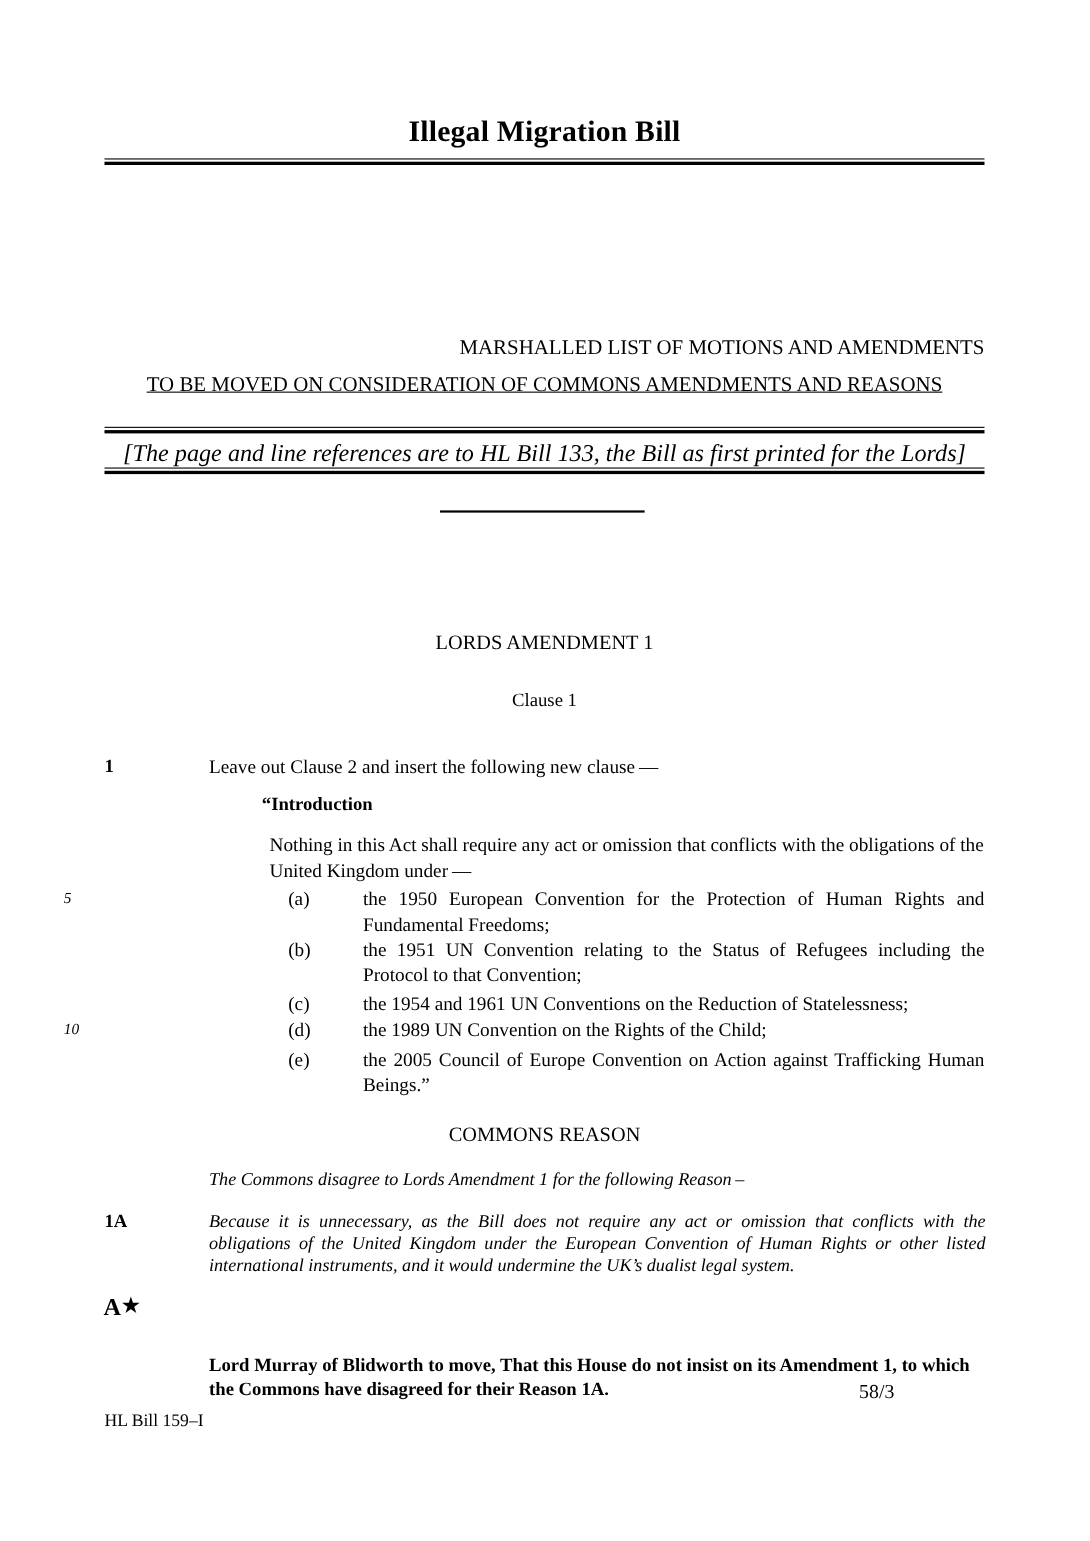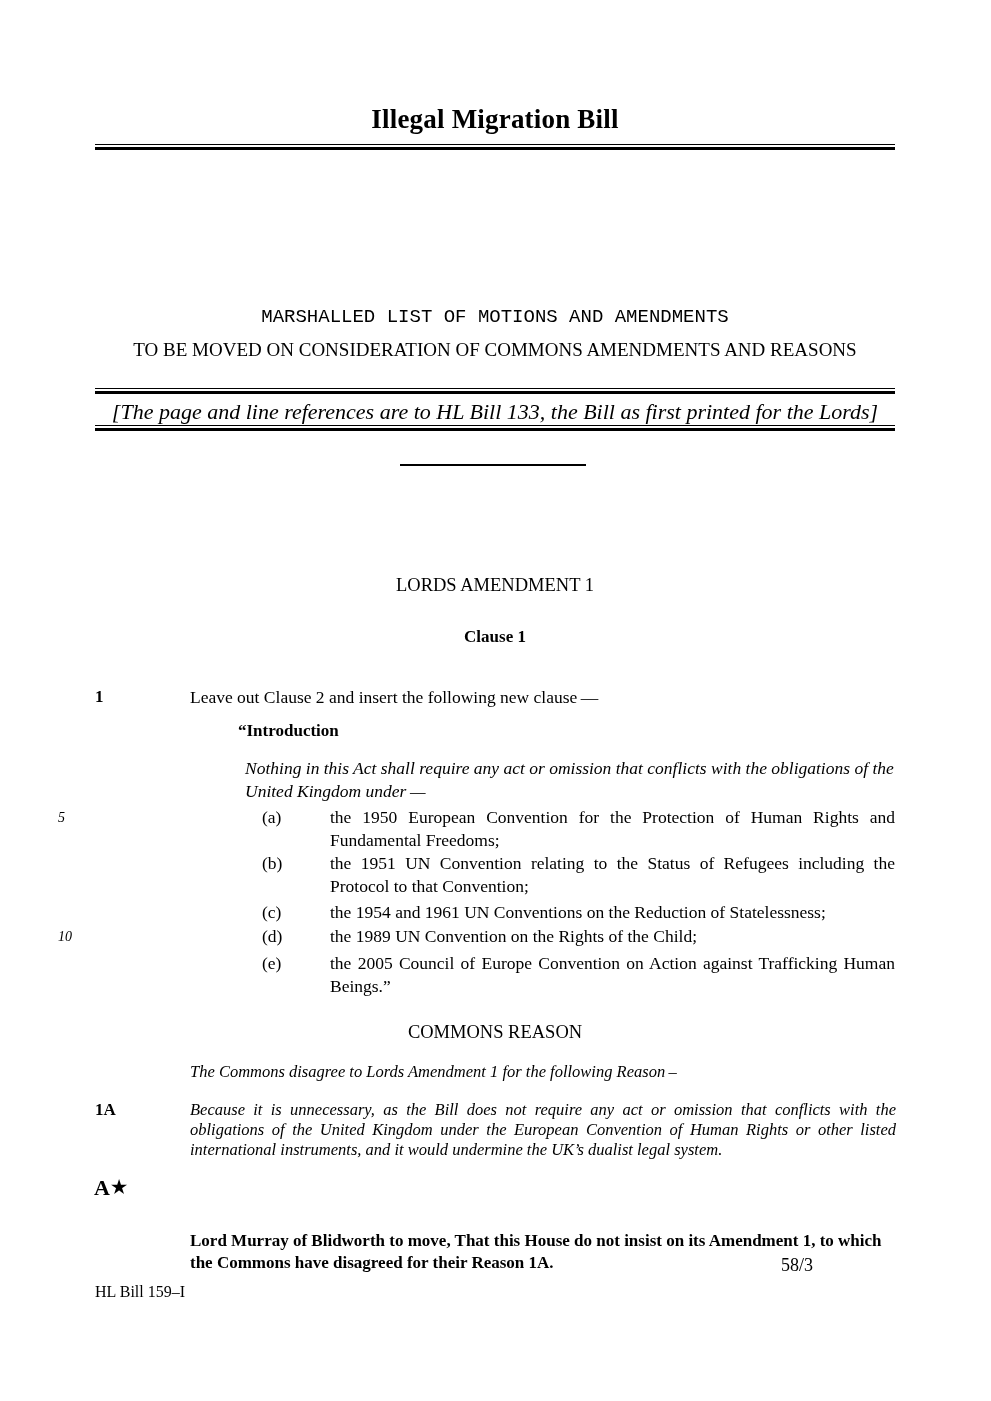--- a/index.html
+++ b/index.html
@@ -67,31 +67,31 @@
     height: 2px;
     background: #000;
   }
 
   
   .subtitle-1 {
     position: absolute;
     left: 95px;
     top: 306px;
     width: 800px;
-    text-align: center;
+    text-align: right;
     font-size: 19px;
-    font-family: Liberation Mono, monospace;
   }
   .subtitle-2 {
     position: absolute;
     left: 70px;
     top: 339px;
     width: 850px;
     text-align: center;
     font-size: 19px;
+    text-decoration: underline;
   }
 
   .note-line {
     position: absolute;
     left: 95px;
     top: 399px;
     width: 800px;
     text-align: center;
     font-size: 22px;
     font-style: italic;
@@ -114,21 +114,21 @@
     text-align: center;
     font-size: 18.5px;
   }
   .clause-heading {
     position: absolute;
     left: 95px;
     top: 627px;
     width: 800px;
     text-align: center;
     font-size: 17px;
-    font-weight: bold;
+    font-weight: normal;
   }
 
   
   .amend-num {
     position: absolute;
     left: 95px;
     font-size: 17px;
     font-weight: bold;
   }
   .amend-num-1 { top: 687px; }
@@ -150,21 +150,20 @@
   }
 
   .body-para {
     position: absolute;
     left: 245px;
     top: 757px;
     width: 650px;
     font-size: 17.5px;
     line-height: 23px;
     text-align: left;
-    font-style: italic;
   }
 
   
   .sub-item {
     position: absolute;
     left: 262px;
     width: 633px;
     font-size: 17.5px;
     line-height: 23px;
   }

